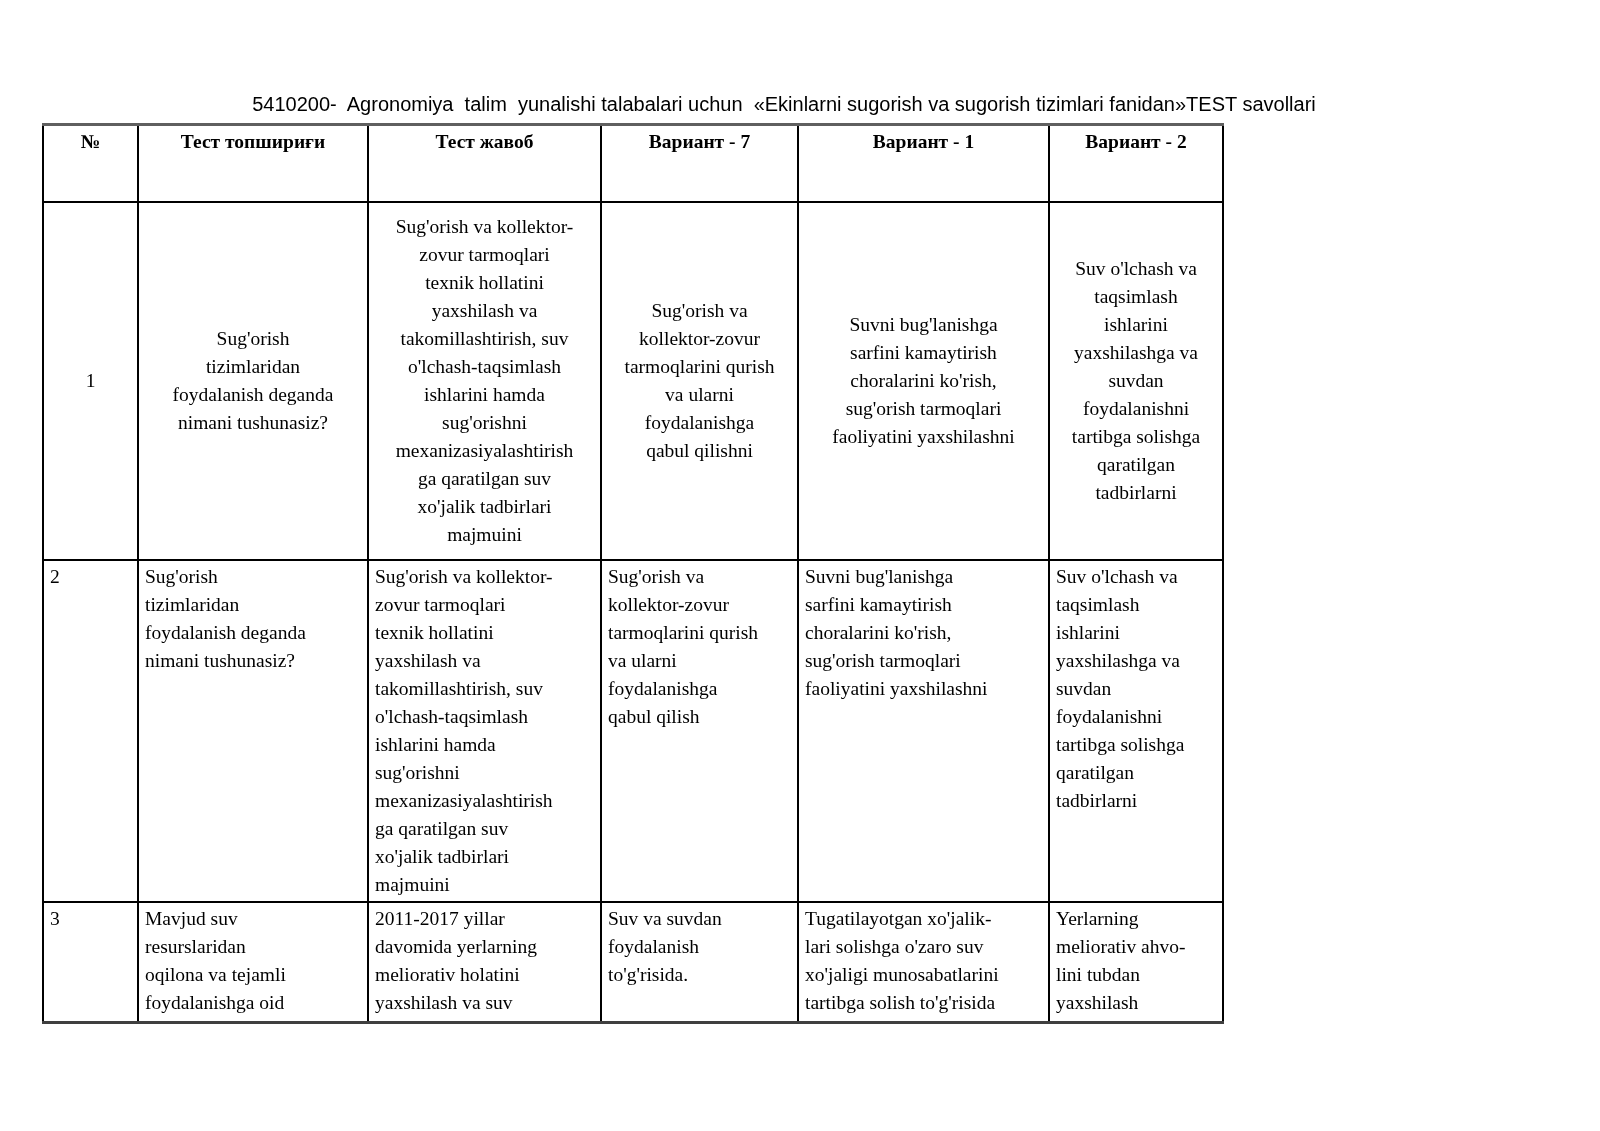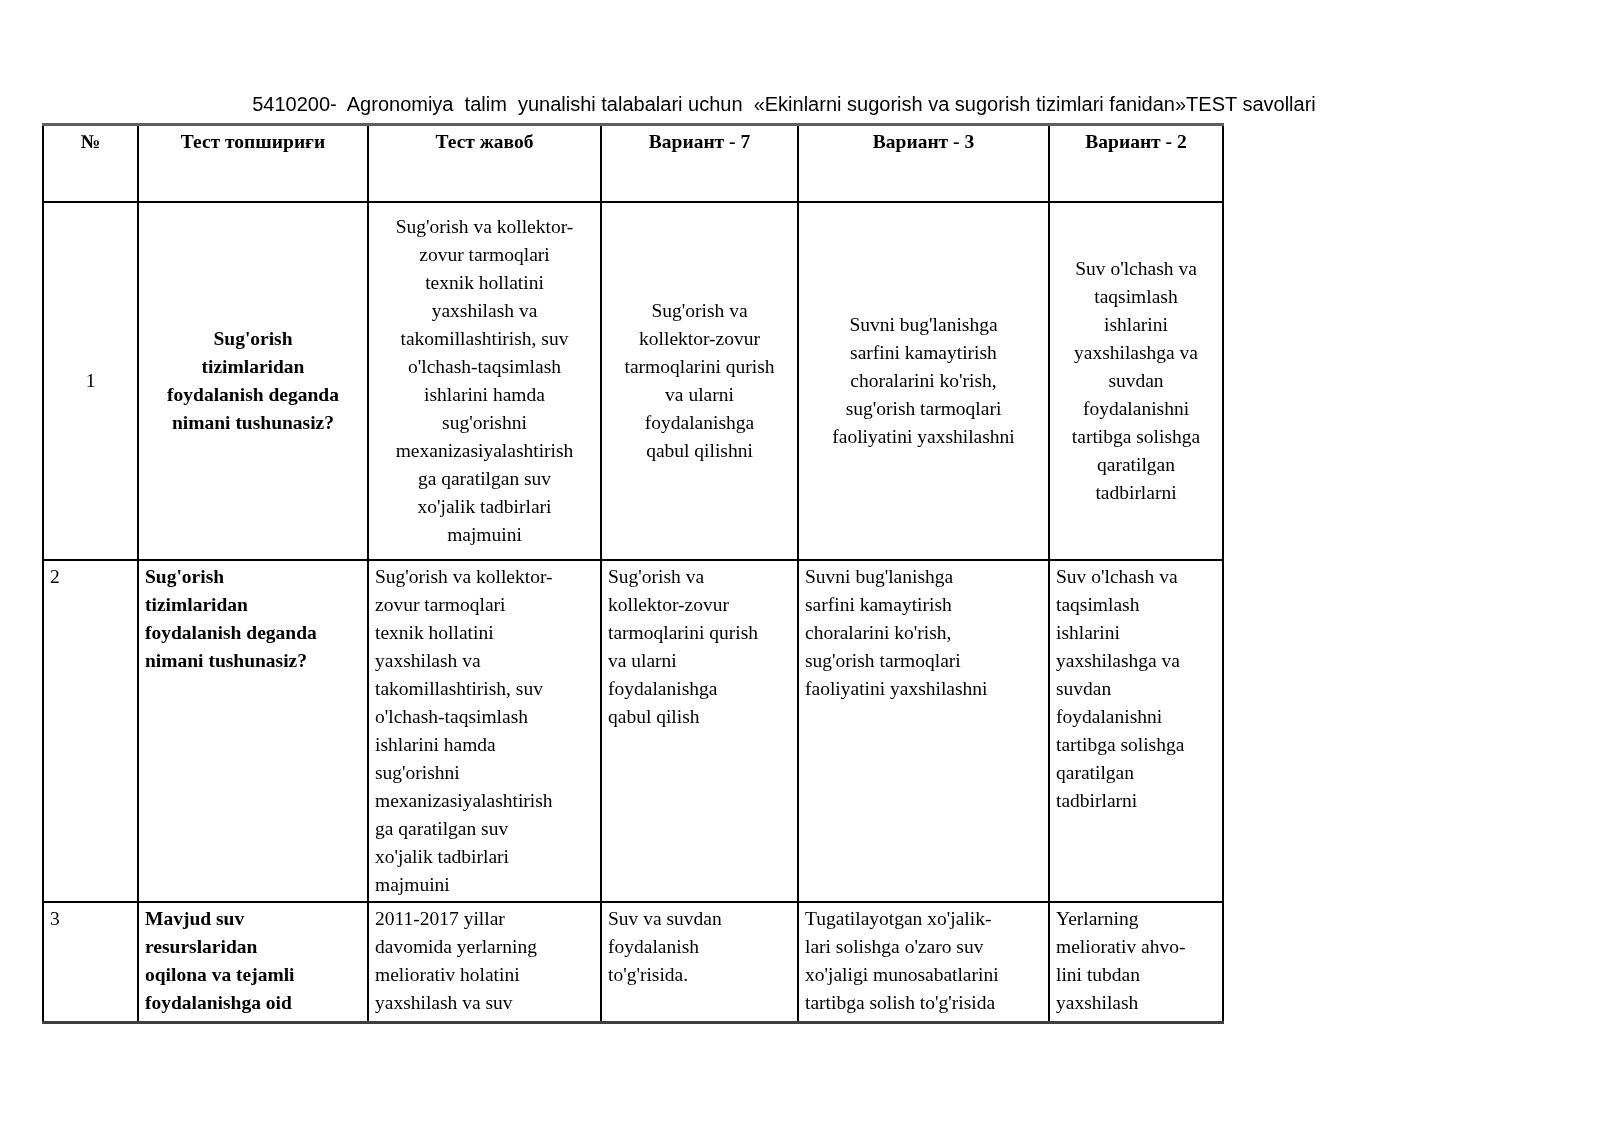--- a/index.html
+++ b/index.html
@@ -49,21 +49,21 @@
     font-size: 21px;
     font-weight: bold;
     text-align: center;
     vertical-align: top;
     height: 77px;
     padding-top: 6px;
   }
   tr.row-centered td { vertical-align: middle; text-align: center; }
   tr.row-left td { vertical-align: top; text-align: left; }
   td.cell-num { text-align: center; }
-  td.cell-question { font-weight: bold; font-size: 20px; }
+  td.cell-question { font-weight: normal; font-size: 20px; }
   td.pre { white-space: pre-line; }
   tr.row-1 { height: 358px; }
   tr.row-2 { height: 342px; }
   tr.row-3 { height: 121px; }
 </style>
 </head>
 <body>
 
 <div class="page">
 
@@ -77,21 +77,21 @@
       <col style="width:197px">
       <col style="width:251px">
       <col style="width:174px">
     </colgroup>
     <thead>
       <tr>
         <th>№</th>
         <th>Тест топшириғи</th>
         <th>Тест жавоб</th>
         <th>Вариант - 7</th>
-        <th>Вариант - 3</th>
+        <th>Вариант - 1</th>
         <th>Вариант - 2</th>
       </tr>
     </thead>
     <tbody>
       <tr class="row-1 row-centered">
         <td class="cell-num">1</td>
         <td class="cell-question pre">Sug'orish
 tizimlaridan
 foydalanish deganda
 nimani tushunasiz?</td>

